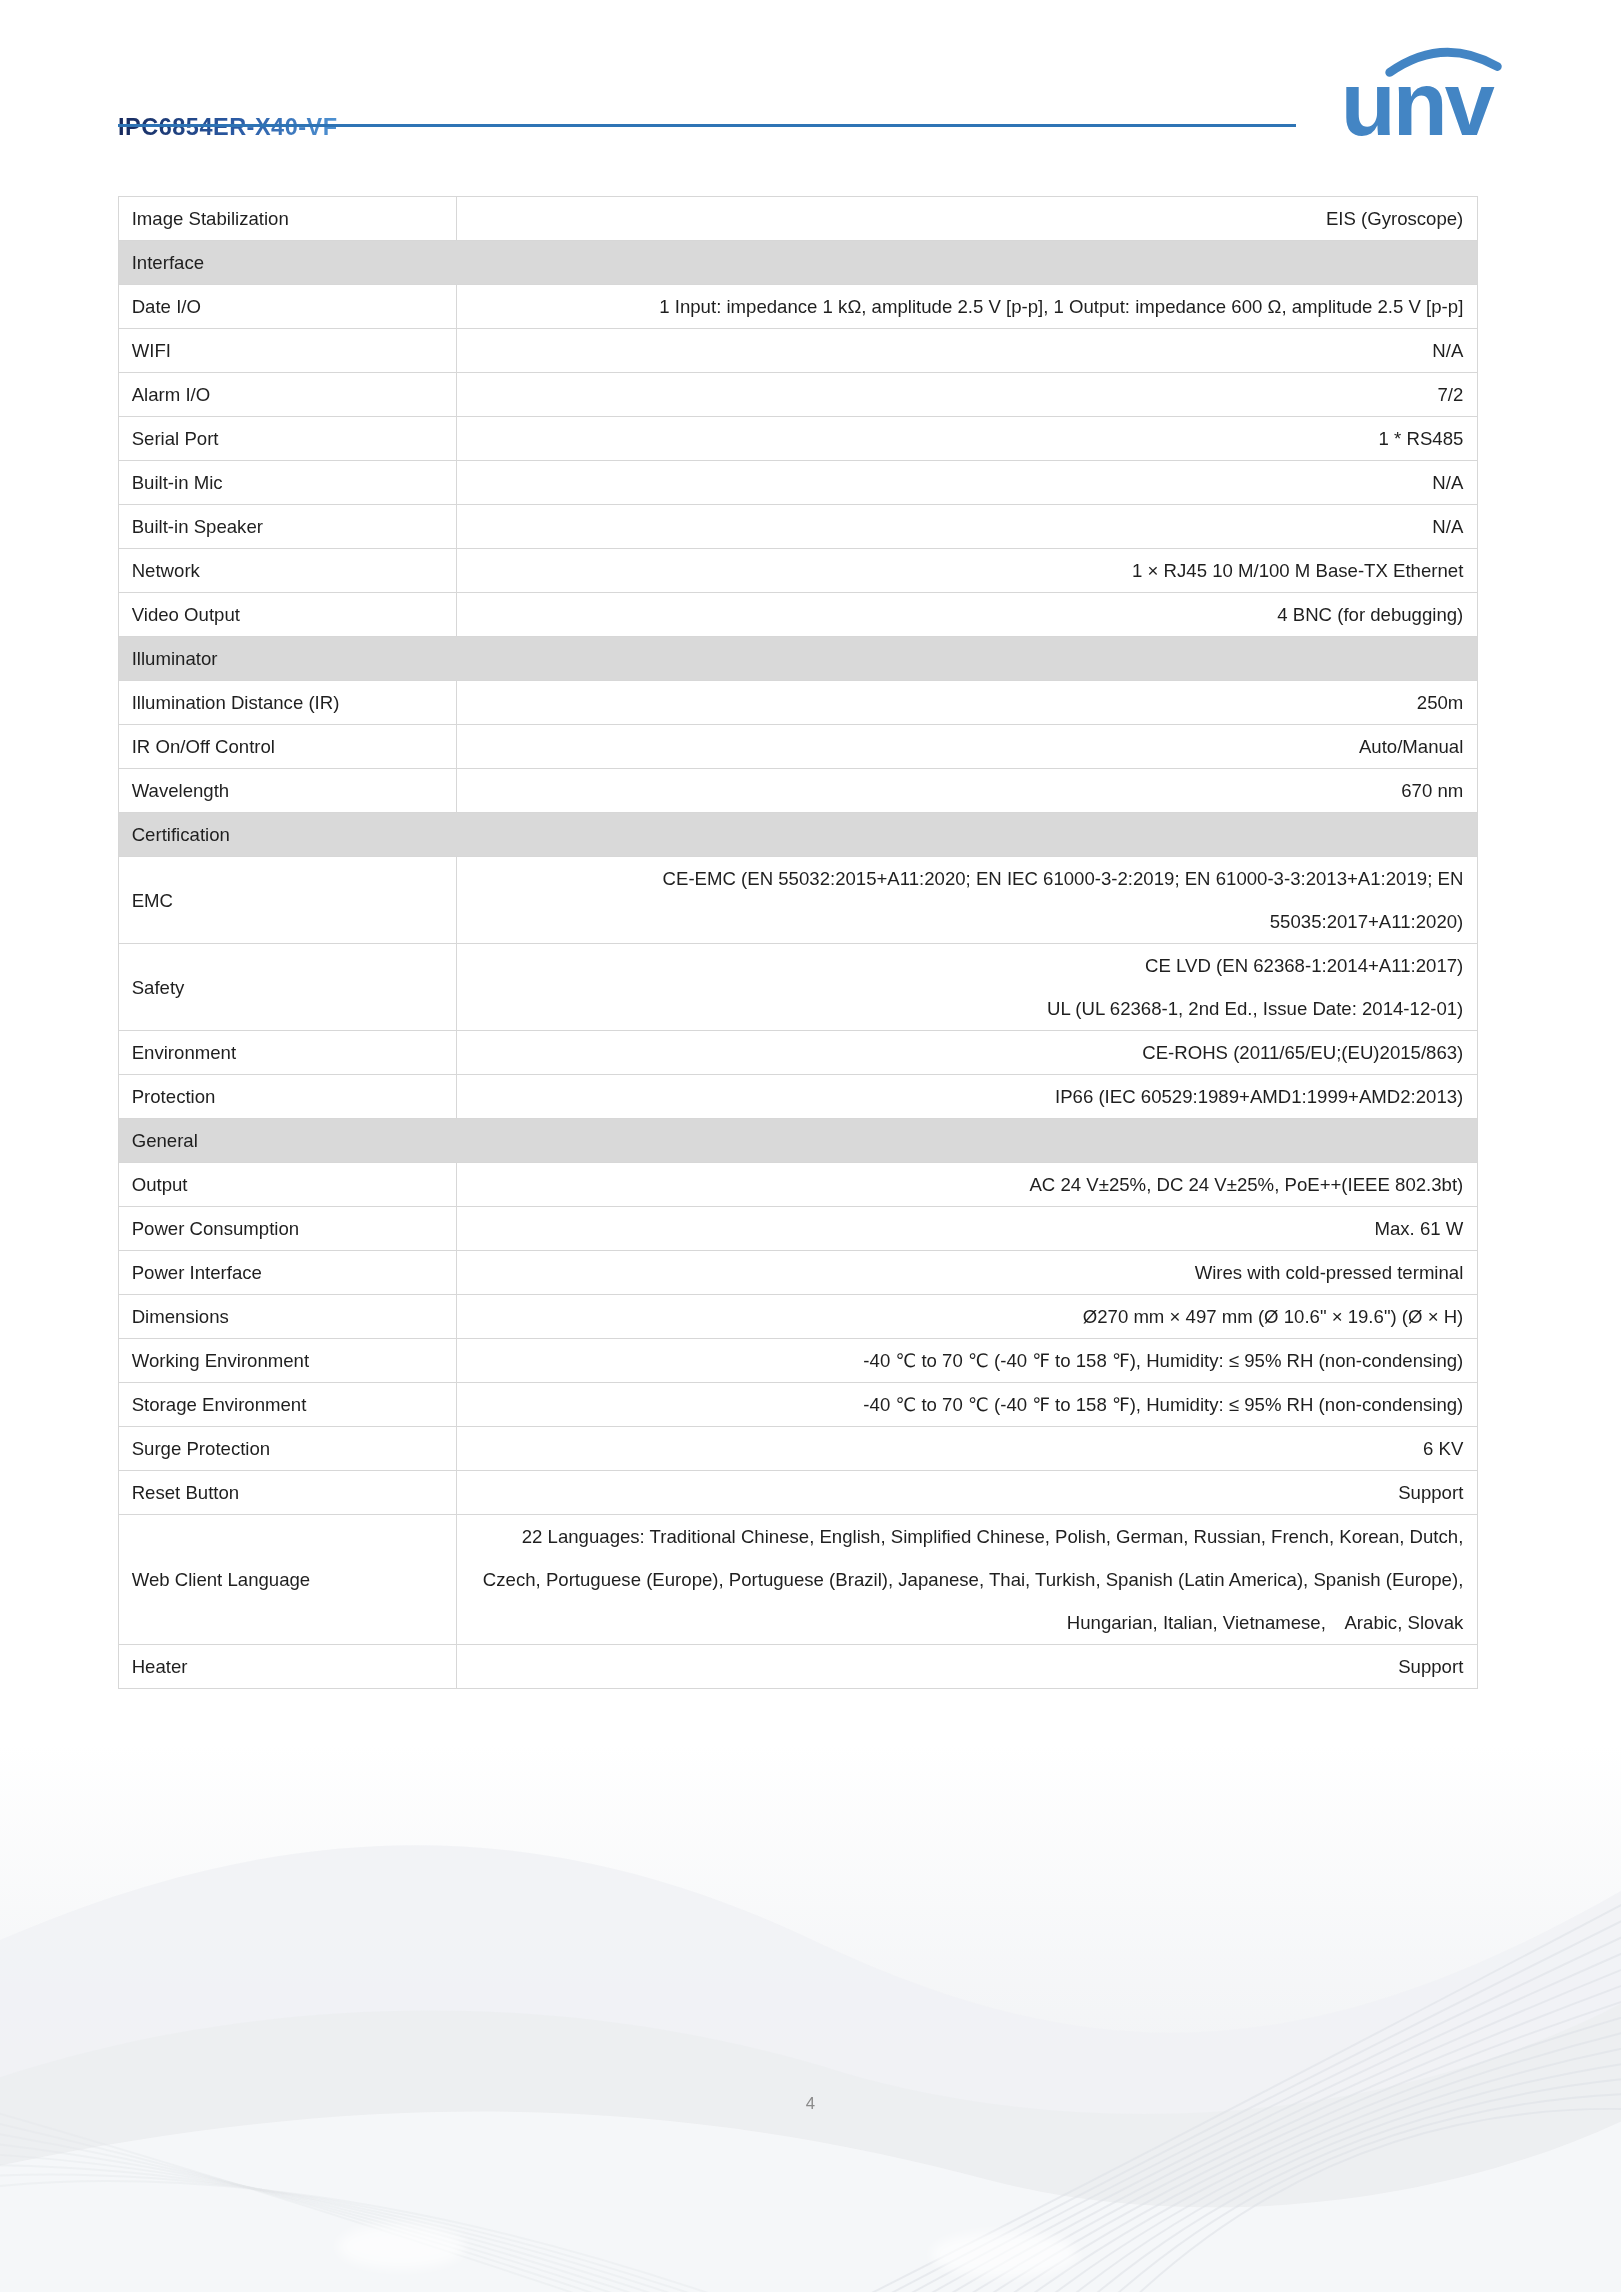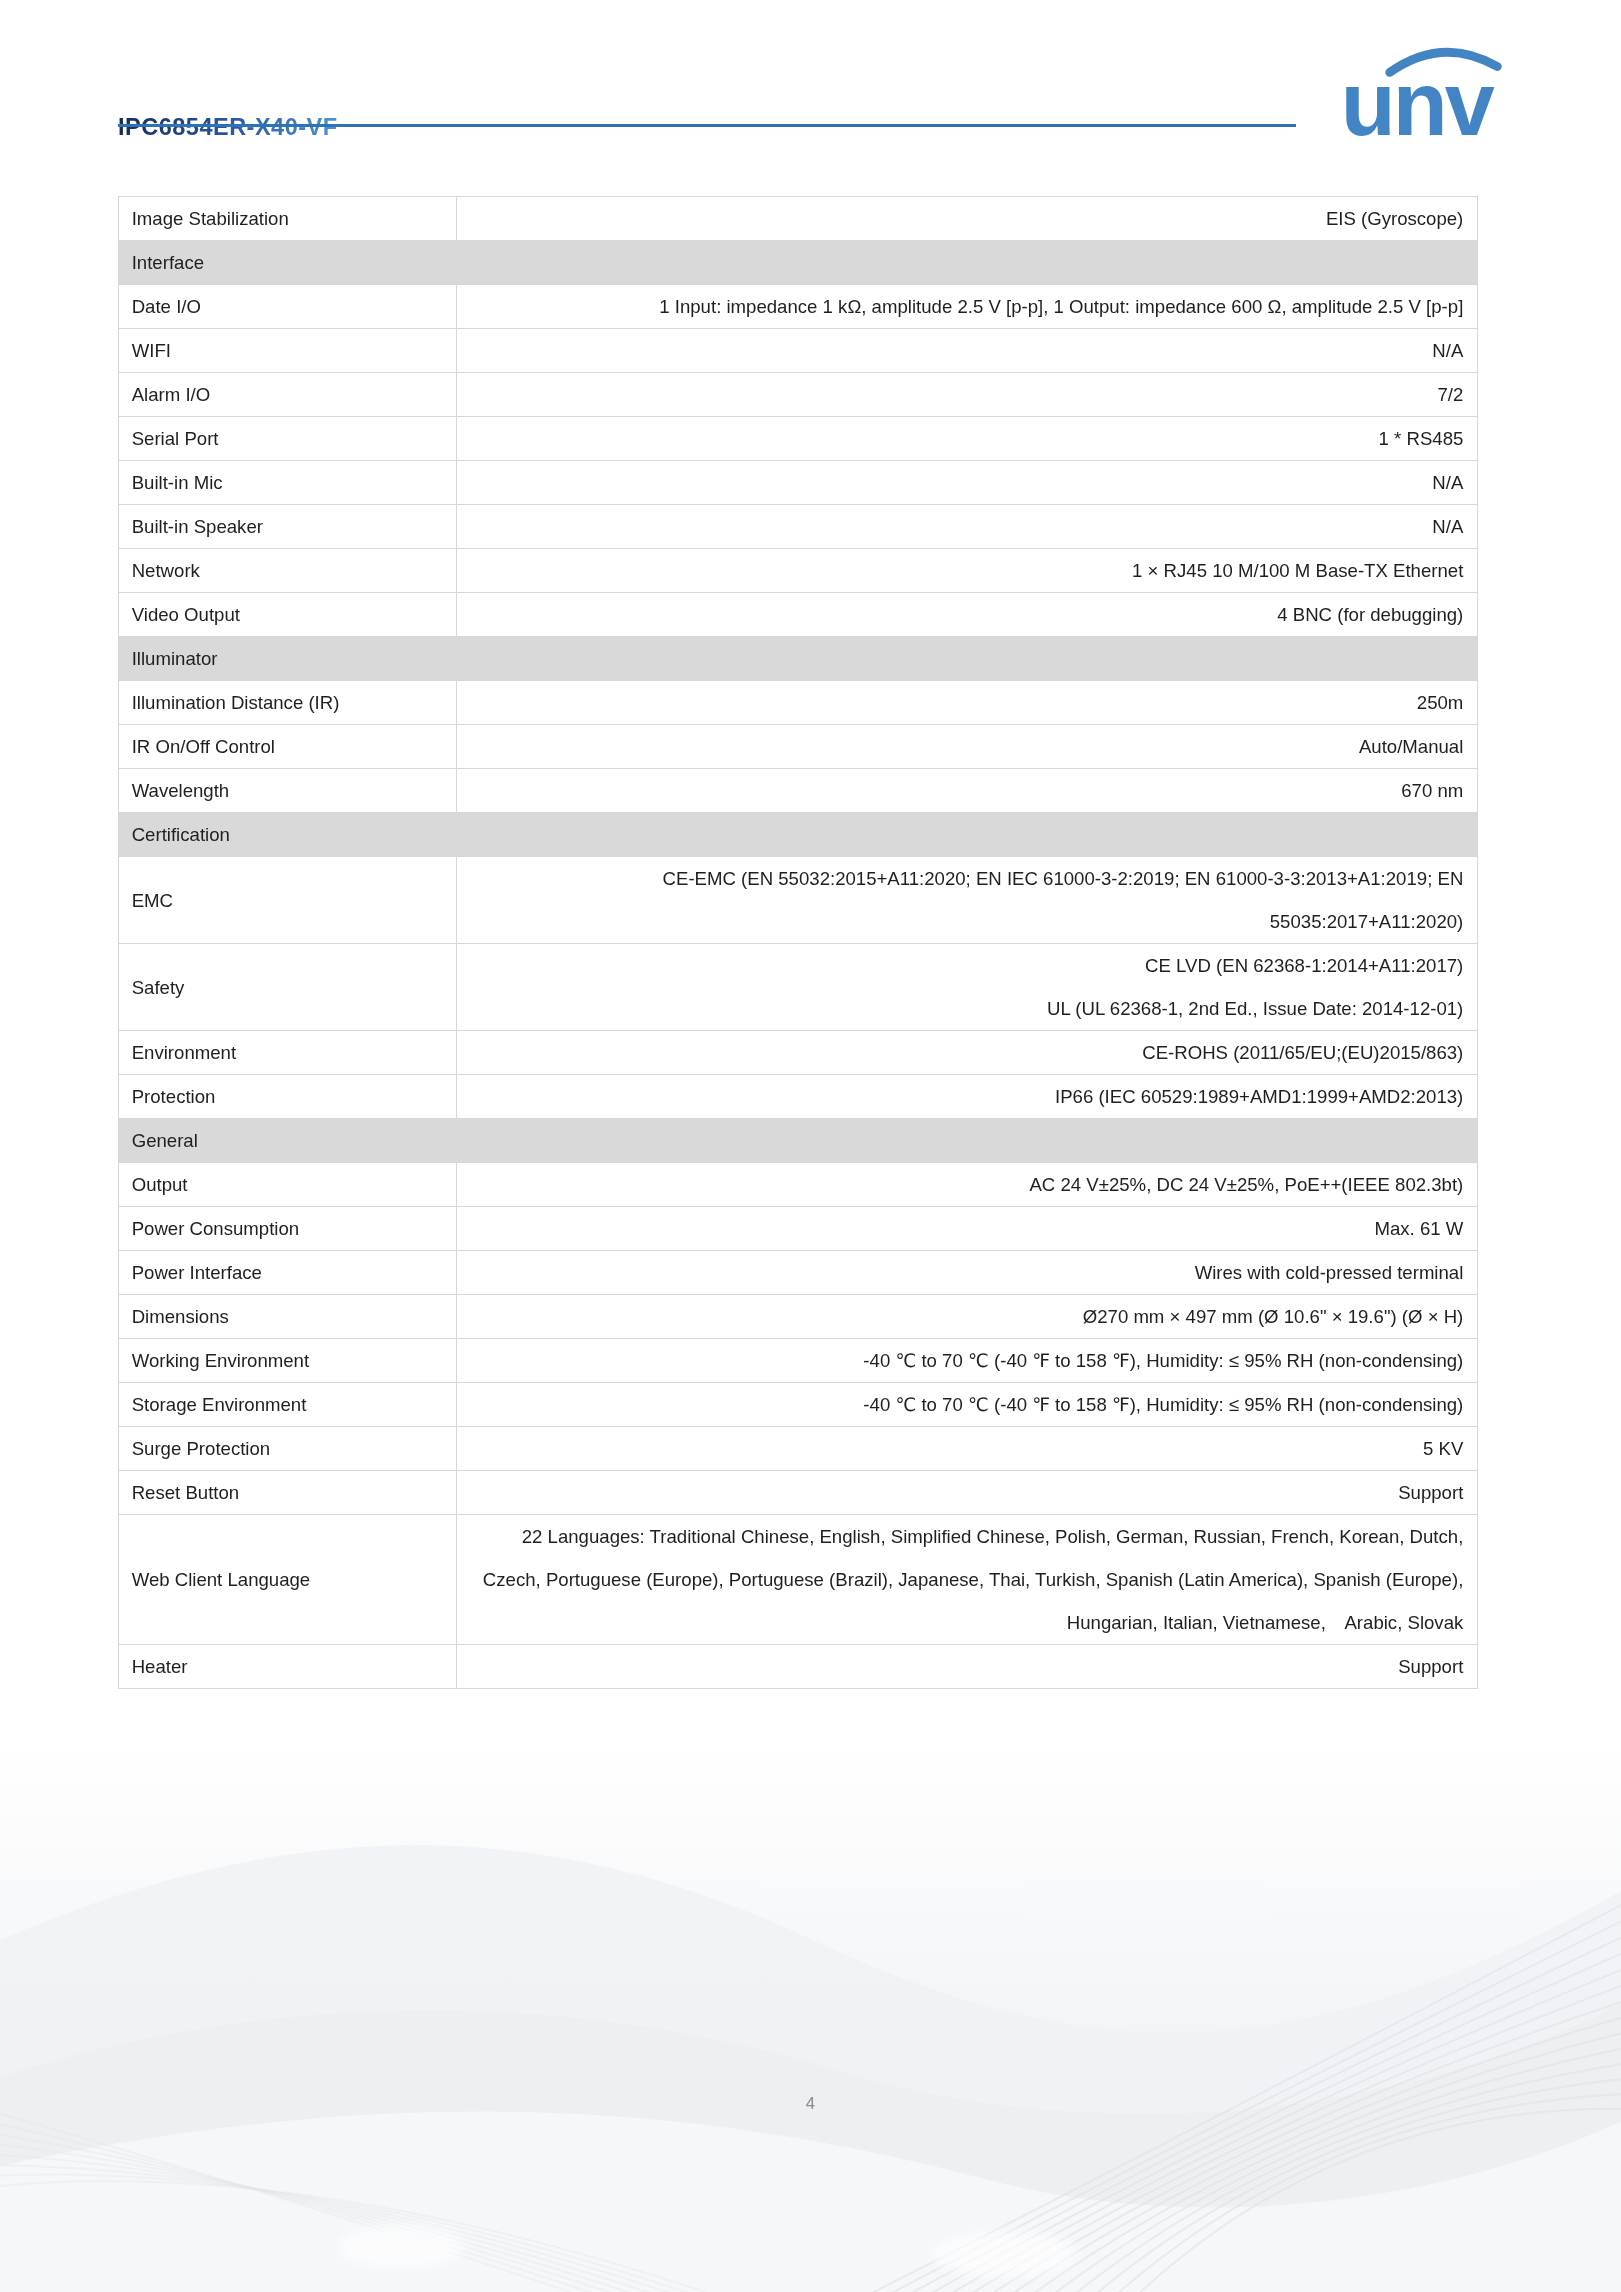--- a/index.html
+++ b/index.html
@@ -177,21 +177,21 @@
       <tr>
         <td class="label-cell">Working Environment</td>
         <td class="value-cell">-40 ℃ to 70 ℃ (-40 ℉ to 158 ℉), Humidity: ≤ 95% RH (non-condensing)</td>
       </tr>
       <tr>
         <td class="label-cell">Storage Environment</td>
         <td class="value-cell">-40 ℃ to 70 ℃ (-40 ℉ to 158 ℉), Humidity: ≤ 95% RH (non-condensing)</td>
       </tr>
       <tr>
         <td class="label-cell">Surge Protection</td>
-        <td class="value-cell">5 KV</td>
+        <td class="value-cell">6 KV</td>
       </tr>
       <tr>
         <td class="label-cell">Reset Button</td>
         <td class="value-cell">Support</td>
       </tr>
       <tr>
         <td class="label-cell">Web Client Language</td>
         <td class="value-cell">22 Languages: Traditional Chinese, English, Simplified Chinese, Polish, German, Russian, French, Korean, Dutch, Czech, Portuguese (Europe), Portuguese (Brazil), Japanese, Thai, Turkish, Spanish (Latin America), Spanish (Europe), Hungarian, Italian, Vietnamese,　Arabic, Slovak</td>
       </tr>
       <tr>

